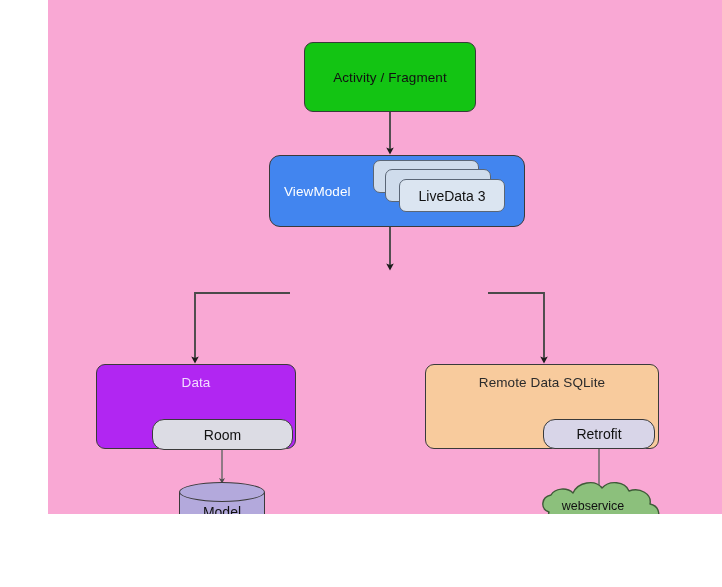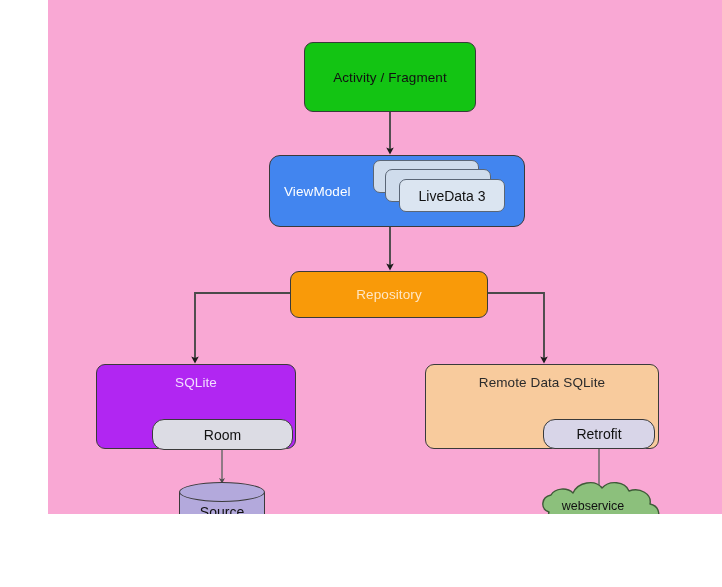--- a/index.html
+++ b/index.html
@@ -228,44 +228,41 @@
   </div>
 
   <div class="livedata-stack">
     <div class="livedata-card c1"></div>
     <div class="livedata-card c2"></div>
     <div class="livedata-card c3">
       <span>LiveData 3</span>
     </div>
   </div>
 
-  <div class="node center-mid" id="repository">
-    <span>Repository</span>
-  </div>
 
   <div class="node top-label" id="model">
-    <span>SQLite</span>
+    <span>Data</span>
   </div>
 
   <div class="inner-box" id="room">
     <span>Room</span>
   </div>
 
   <div class="node top-label" id="remote">
     <span>Remote Data SQLite</span>
   </div>
 
   <div class="inner-box" id="retrofit">
     <span>Retrofit</span>
   </div>
 
   <div id="sqlite">
     <div class="cyl-body"></div>
     <div class="cyl-top"></div>
-    <div class="cyl-label">Source</div>
+    <div class="cyl-label">Model</div>
   </div>
 
   <div id="webservice">
     <svg width="128" height="66" viewBox="0 0 128 66">
       <path d="M36,16 C41,5 58,2 65,11 C72,3 88,4 92,14
                C103,10 115,17 113,27 C123,29 125,41 116,47
                C112,56 98,58 91,52 C84,60 68,60 61,53
                C52,60 37,58 32,50 C20,53 9,45 12,35
                C3,32 4,20 14,18 C18,11 30,10 36,16 Z" fill="#8cc07c" stroke="#3f5a38" stroke-width="1.4" stroke-linejoin="round"></path>
     </svg>

